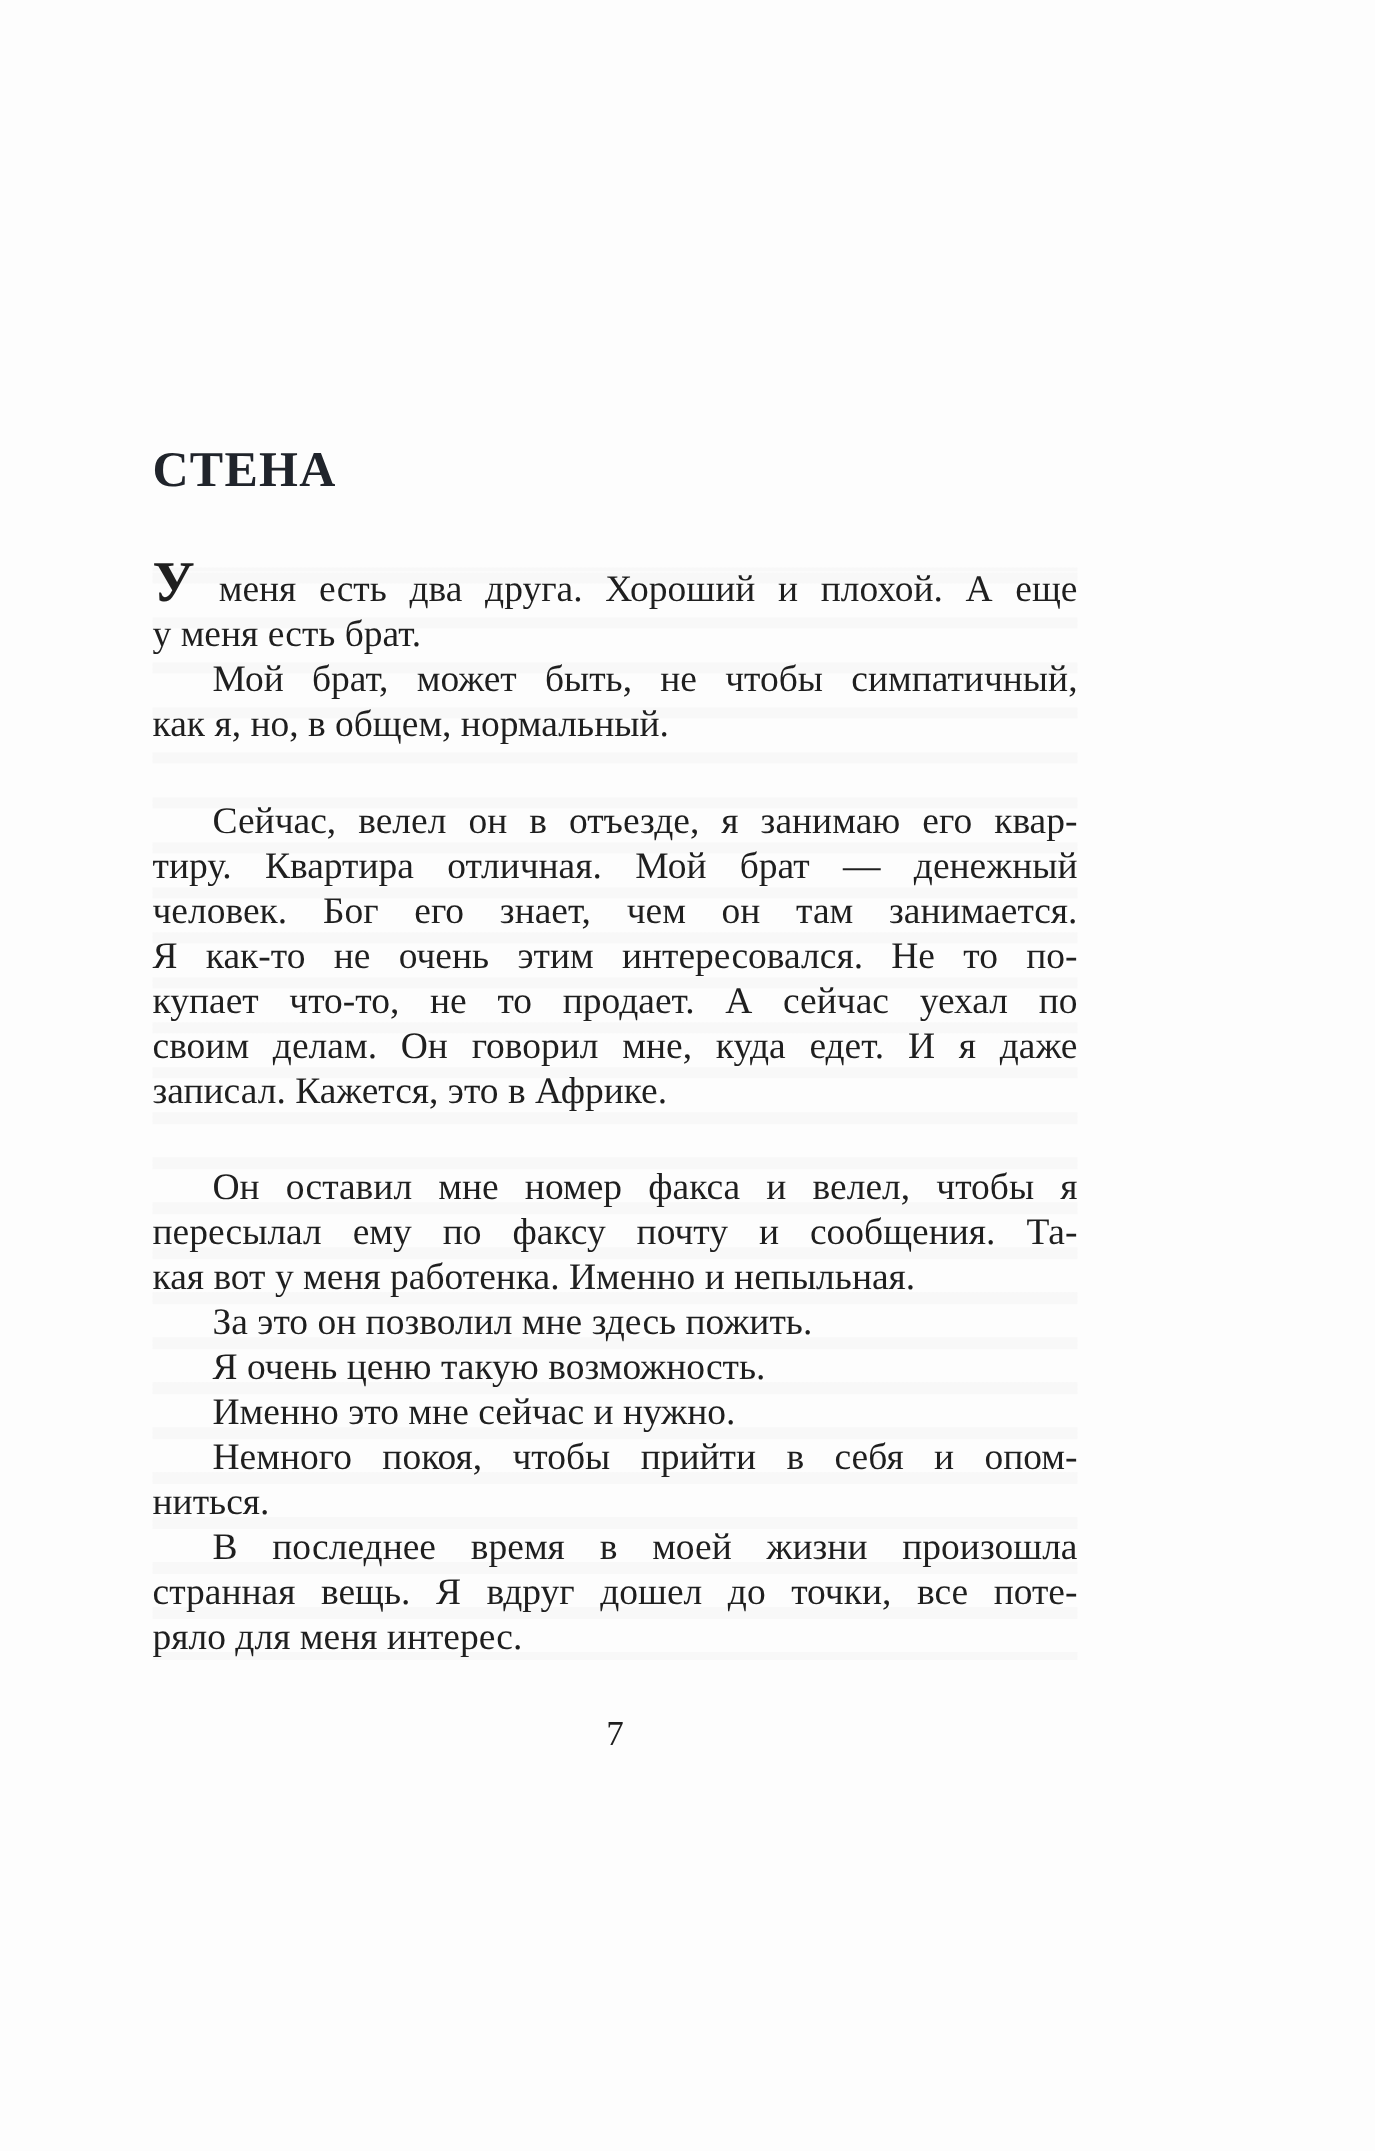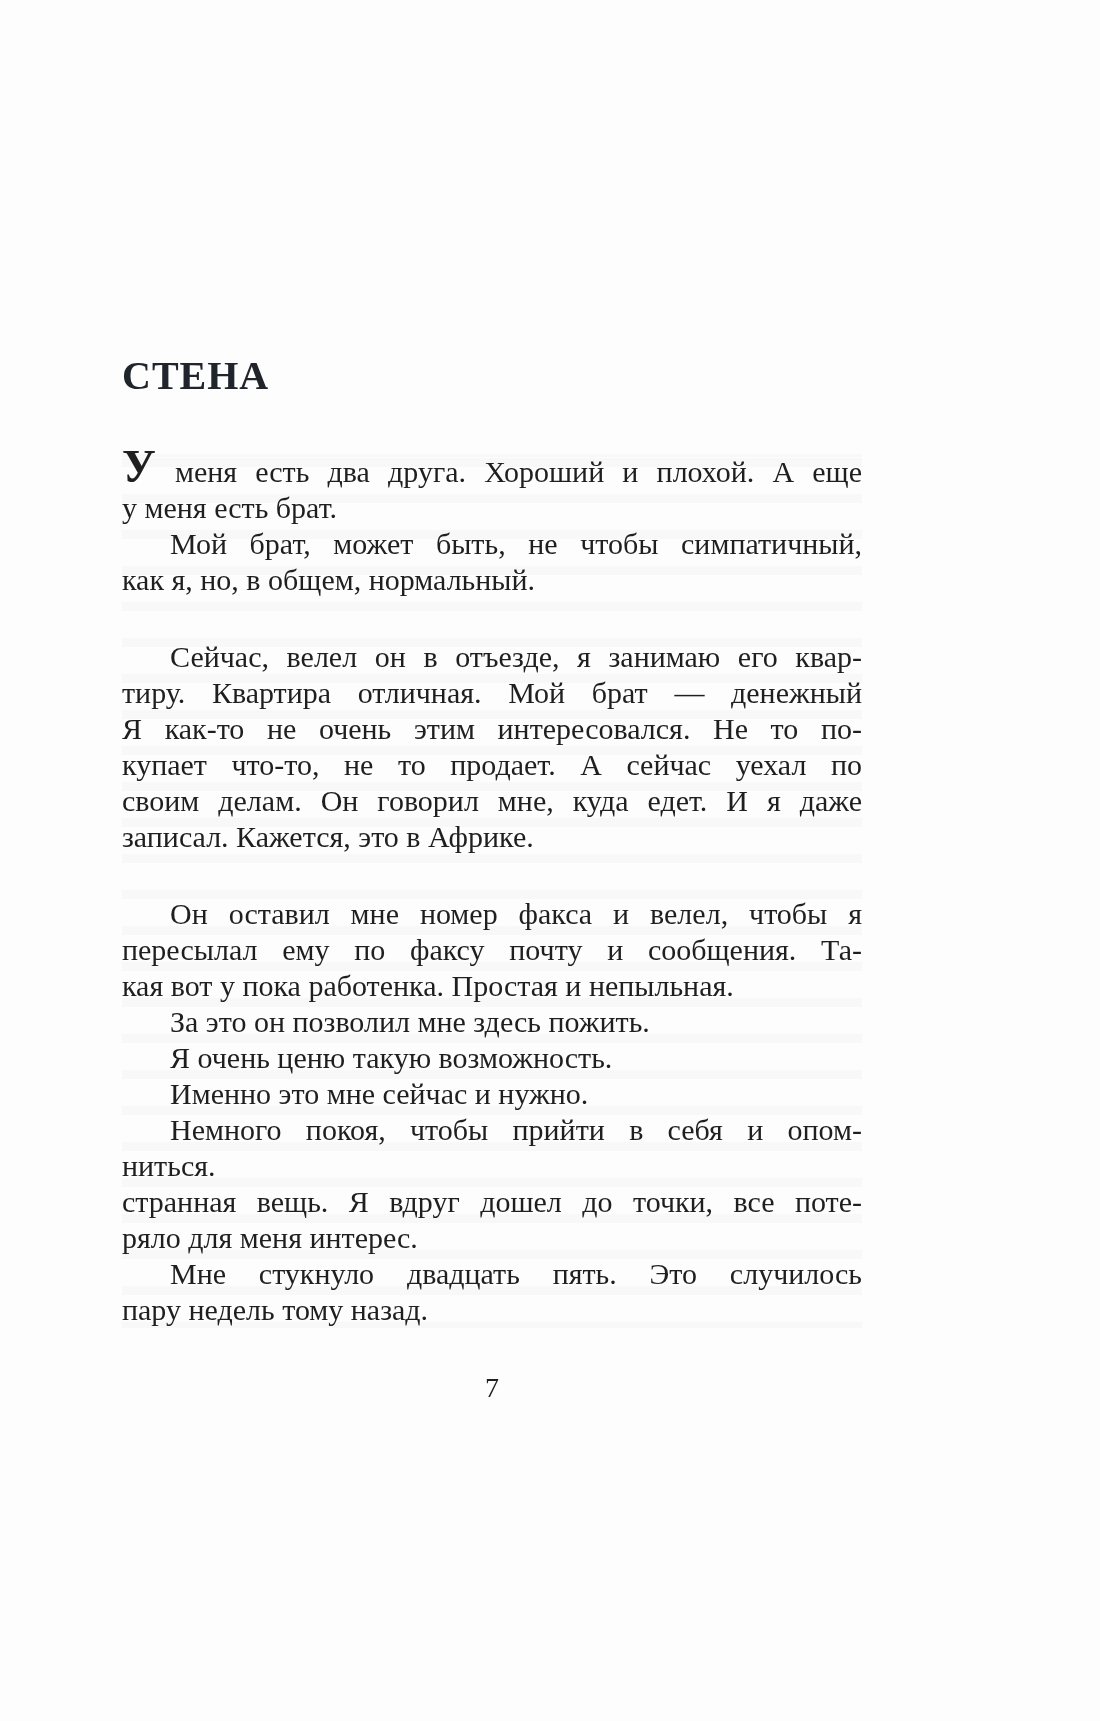--- a/index.html
+++ b/index.html
@@ -77,47 +77,45 @@
         <div class="line first"><span class="dropcap">У</span> меня есть два друга. Хороший и плохой. А еще</div>
         <div class="line last">у меня есть брат.</div>
       </div>
       <div class="para indented">
         <div class="line first">Мой брат, может быть, не чтобы симпатичный,</div>
         <div class="line last">как я, но, в общем, нормальный.</div>
       </div>
       <div class="para space-before indented">
         <div class="line first">Сейчас, велел он в отъезде, я занимаю его квар-</div>
         <div class="line">тиру. Квартира отличная. Мой брат — денежный</div>
+        <div class="line">человек. Бог его знает, чем он там занимается.</div>
         <div class="line">Я как-то не очень этим интересовался. Не то по-</div>
         <div class="line">купает что-то, не то продает. А сейчас уехал по</div>
         <div class="line">своим делам. Он говорил мне, куда едет. И я даже</div>
         <div class="line last">записал. Кажется, это в Африке.</div>
       </div>
       <div class="para space-before indented">
         <div class="line first">Он оставил мне номер факса и велел, чтобы я</div>
         <div class="line">пересылал ему по факсу почту и сообщения. Та-</div>
-        <div class="line last">кая вот у пока работенка. Простая и непыльная.</div>
+        <div class="line last">кая вот у меня работенка. Именно и непыльная.</div>
       </div>
       <div class="para indented">
         <div class="line first last">За это он позволил мне здесь пожить.</div>
       </div>
       <div class="para indented">
         <div class="line first last">Я очень ценю такую возможность.</div>
       </div>
       <div class="para indented">
         <div class="line first last">Именно это мне сейчас и нужно.</div>
       </div>
       <div class="para indented">
         <div class="line first">Немного покоя, чтобы прийти в себя и опом-</div>
         <div class="line last">ниться.</div>
       </div>
       <div class="para indented">
+        <div class="line first">В последнее время в моей жизни произошла</div>
         <div class="line">странная вещь. Я вдруг дошел до точки, все поте-</div>
         <div class="line last">ряло для меня интерес.</div>
-      </div>
-      <div class="para indented">
-        <div class="line first">Мне стукнуло двадцать пять. Это случилось</div>
-        <div class="line last">пару недель тому назад.</div>
       </div>
     </div>
 
   <div class="page-number">7</div>
 </div>
 
 </body></html>

